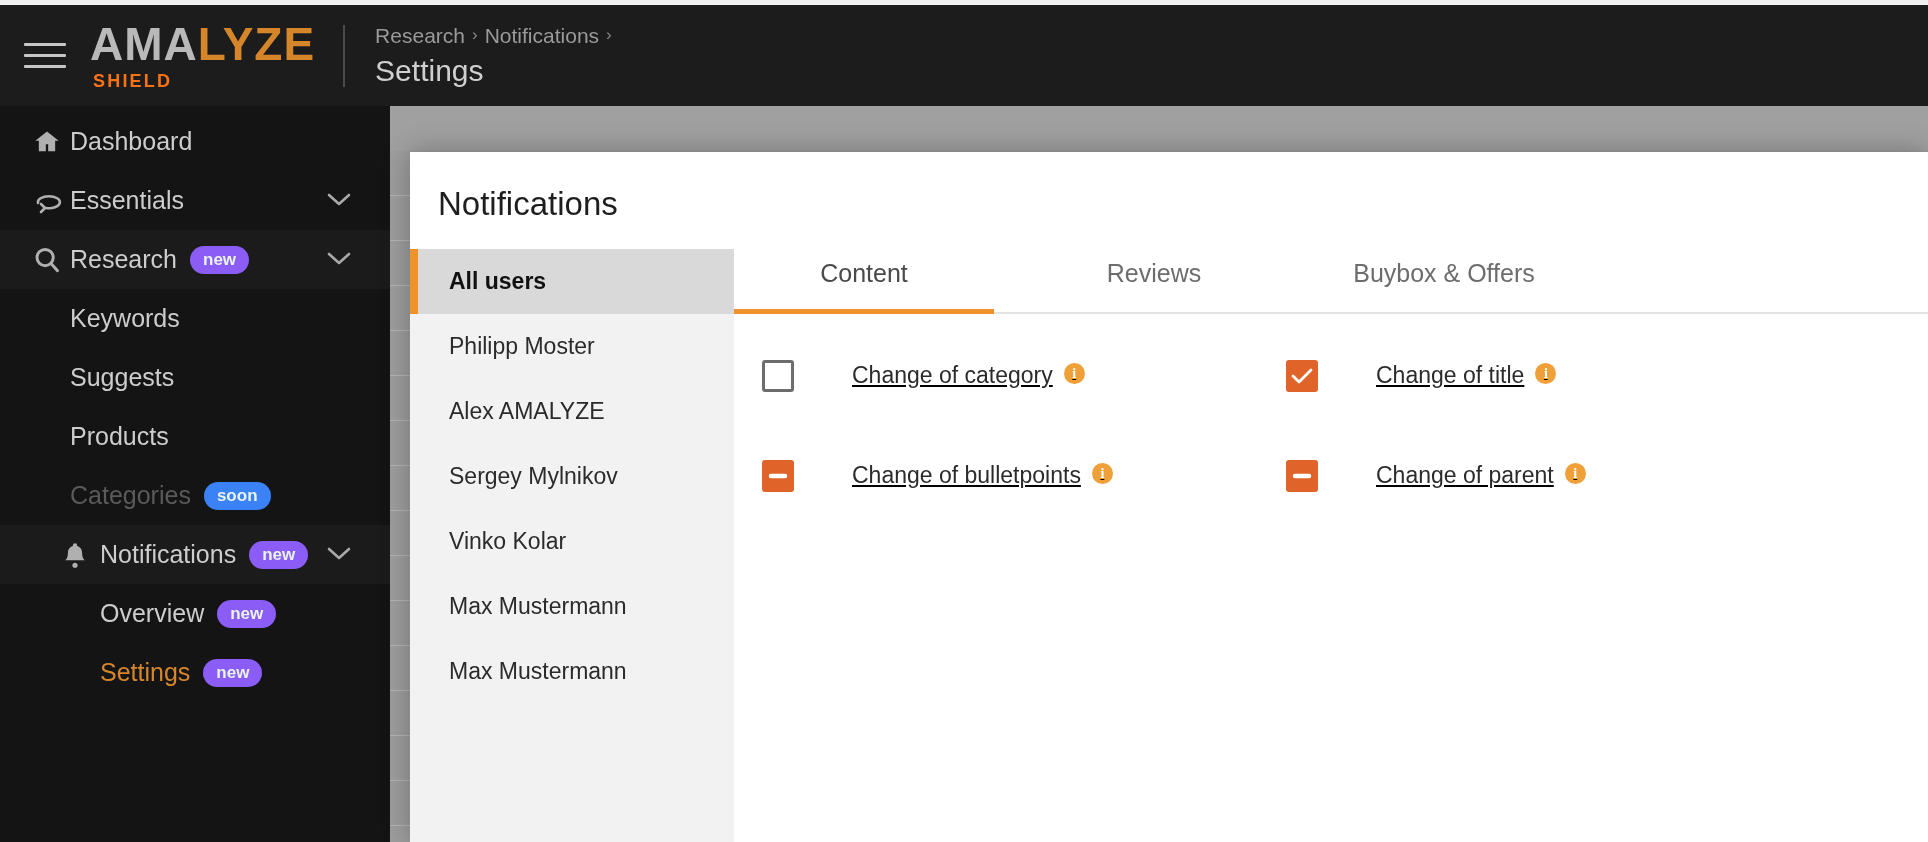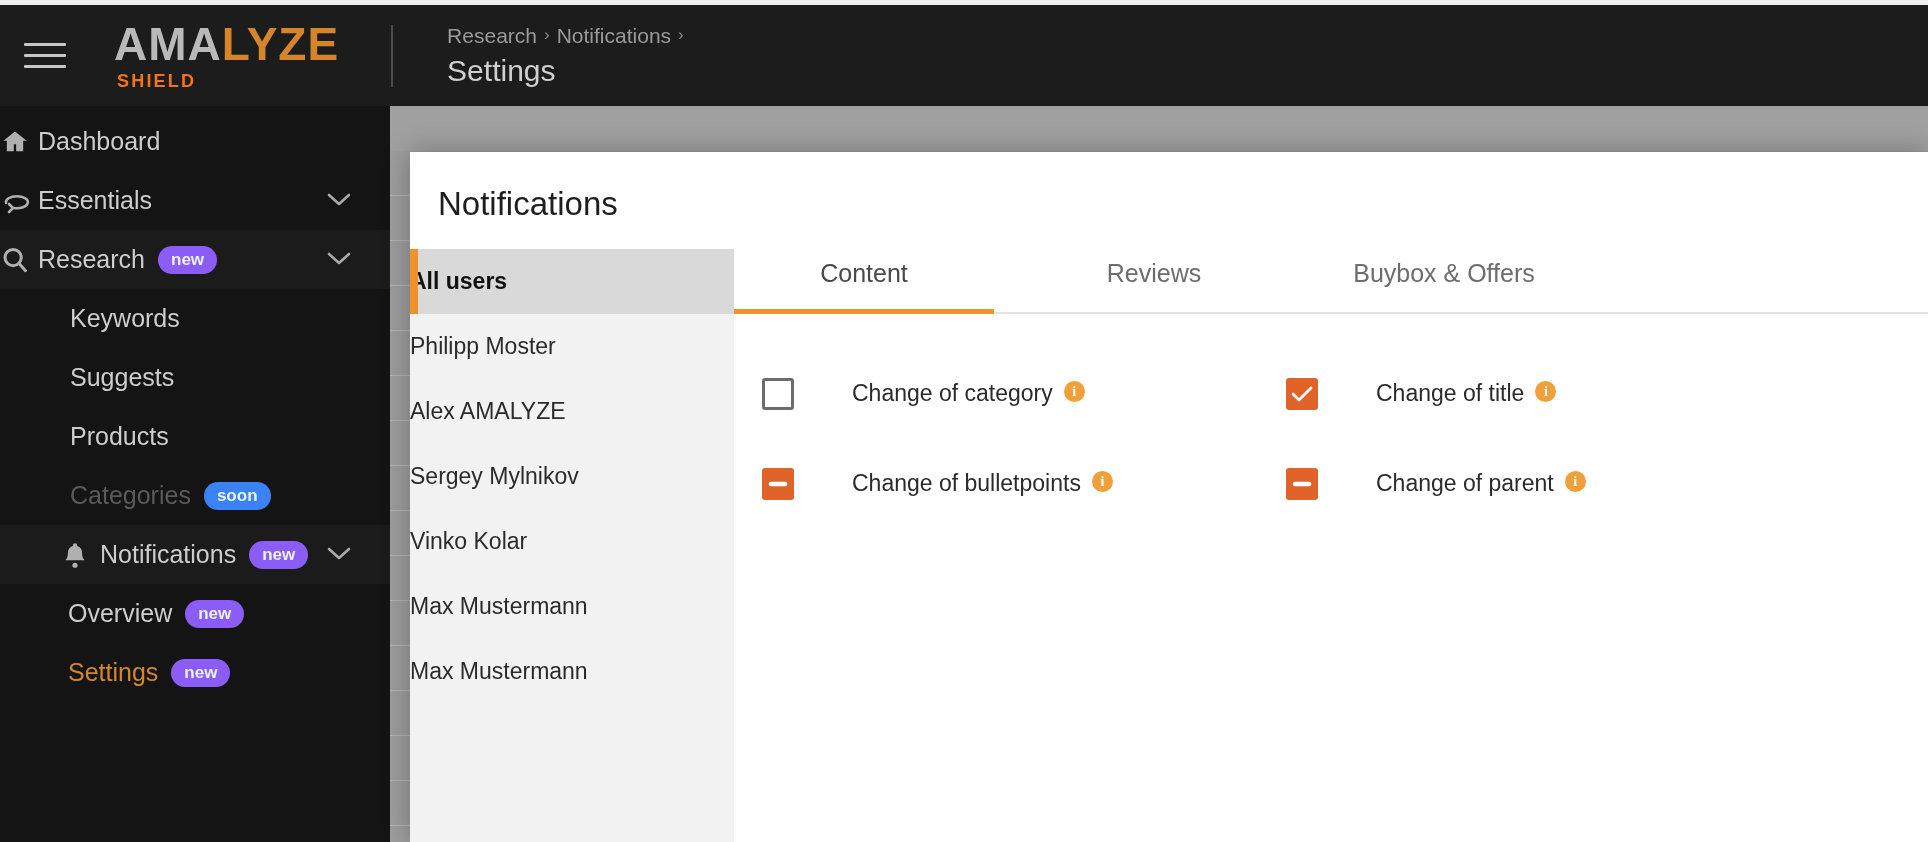--- a/index.html
+++ b/index.html
@@ -14,21 +14,21 @@
   
   .top-strip {
     position: absolute; left: 0; top: 0; width: 1928px; height: 5px;
     background: #f0f0f0;
   }
 
   
   .header {
     position: absolute; left: 0; top: 5px; width: 1928px; height: 101px;
     background: #1c1c1c;
-    display: flex; align-items: center; gap: 24px;
+    display: flex; align-items: center;
   }
   .hamburger {
     width: 44px; height: 30px; margin-left: 24px; margin-right: 22px;
     display: flex; flex-direction: column; justify-content: center; gap: 8px;
     cursor: pointer;
   }
   .hamburger span { display: block; height: 3px; width: 42px; background: #c6c6c6; border-radius: 1px; }
 
   .logo-block { display: flex; flex-direction: column; align-items: flex-start; line-height: 1; }
   .logo-main { font-size: 46px; font-weight: bold; letter-spacing: 1px; }
@@ -47,24 +47,24 @@
   .page-title { font-size: 30px; color: #cfcfcf; margin-top: 3px; line-height: 1.25; }
 
   
   .sidebar {
     position: absolute; left: 0; top: 106px; width: 390px; height: 736px;
     background: #141414;
     overflow: hidden;
   }
   .nav-item {
     display: flex; align-items: center; height: 59px;
-    cursor: pointer; position: relative;
+    padding-left: 32px; cursor: pointer; position: relative;
   }
   .nav-item.sub { padding-left: 70px; }
-  .nav-item.sub2 { padding-left: 68px; text-align: center; }
+  .nav-item.sub2 { padding-left: 100px; text-align: center; }
   .nav-icon {
     width: 38px; height: 30px; display: flex; align-items: center;
     color: #b0b0b0; flex: 0 0 38px;
   }
   .nav-icon svg { display: block; }
   .nav-label { font-size: 25px; color: #cdcdcd; white-space: nowrap; }
   .nav-label.dim { color: #5a5a5a; }
   .nav-label.active { color: #d6862a; }
   .badge {
     display: inline-flex; align-items: center; justify-content: center;
@@ -99,21 +99,21 @@
   }
   .modal-title {
     font-size: 33px; color: #1e1e1e; padding: 32px 0 0 28px; line-height: 1.2;
   }
   .modal-body { display: flex; margin-top: 25px; height: 600px; }
 
   
   .user-list { width: 324px; background: #f2f2f2; flex: 0 0 324px; }
   .user-item {
     height: 65px; display: flex; align-items: center;
-    font-size: 23px; color: #2b2b2b;
+    padding-left: 39px; font-size: 23px; color: #2b2b2b;
     cursor: pointer; position: relative;
   }
   .user-item.selected { background: #d9d9d9; font-weight: bold; color: #111; }
   .user-item.selected::before {
     content: ""; position: absolute; left: 0; top: 0; bottom: 0; width: 8px; background: #f0922b;
   }
 
   
   .right-panel { flex: 1 1 auto; display: flex; flex-direction: column; }
   .tabs { display: flex; border-bottom: 2px solid #e4e4e4; height: 65px; gap: 30px; }
@@ -124,21 +124,21 @@
     padding-top: 10px; position: relative;
   }
   .tab.active { color: #4a4a4a; }
   .tab.active::after {
     content: ""; position: absolute; left: 0; right: 0; bottom: -2px;
     height: 5px; background: #f0922b;
   }
 
   .options-grid {
     display: grid; grid-template-columns: 524px 1fr;
-    padding: 36px 0 0 0; row-gap: 2px;
+    padding: 18px 0 0 0; row-gap: 12px; text-decoration: underline;
   }
   .option {
     display: flex; align-items: center; height: 88px; padding-left: 28px;
   }
   .cb {
     width: 32px; height: 32px; flex: 0 0 32px; cursor: pointer;
     display: flex; align-items: center; justify-content: center;
     border-radius: 3px;
   }
   .cb.unchecked { border: 3px solid #6d6d6d; background: #ffffff; }

